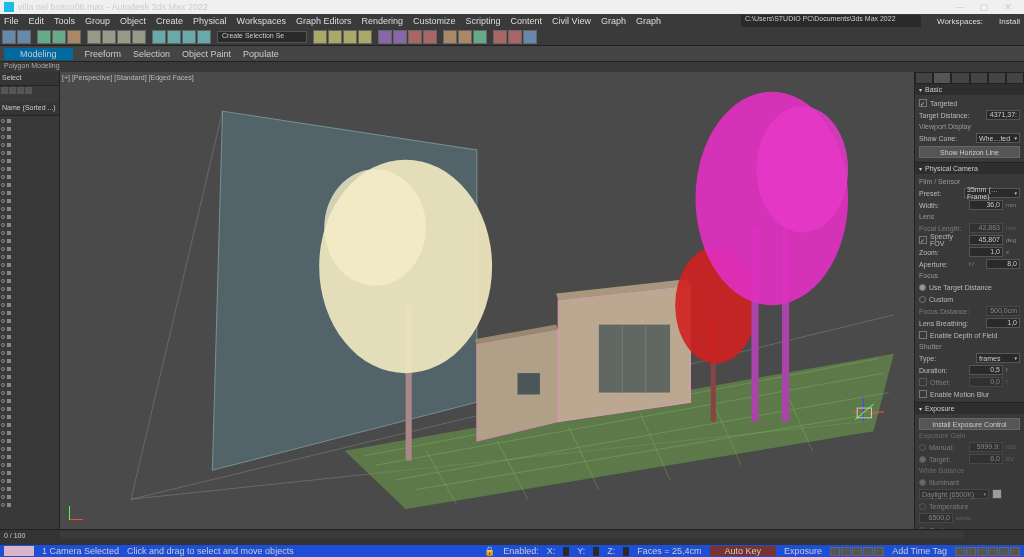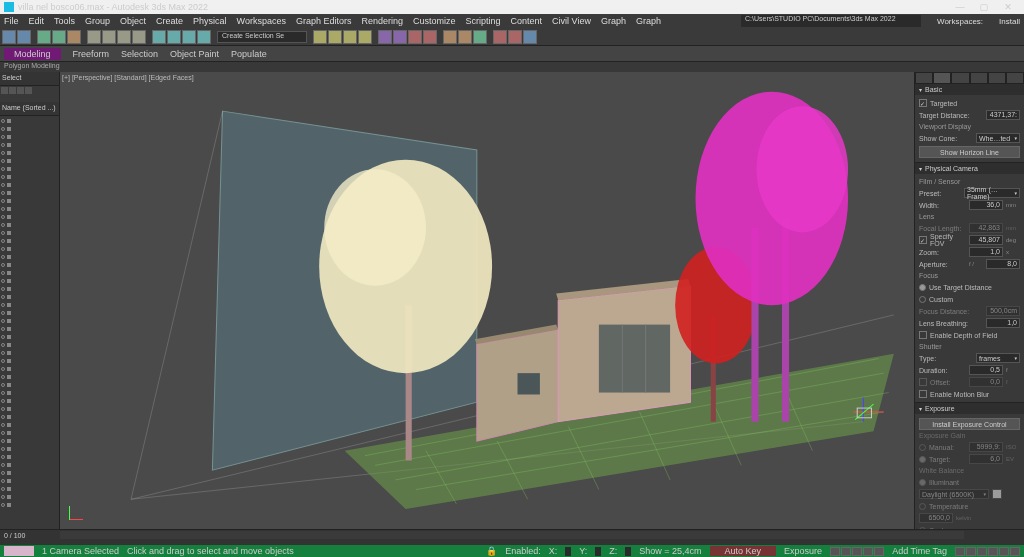--- a/index.html
+++ b/index.html
@@ -71,21 +71,21 @@
 .prop-row .rd { width: 7px; height: 7px; border: 1px solid #777; border-radius: 50%; }
 .prop-row .rd.on { background: #999; }
 .fullbtn { background: #555; border: 1px solid #666; height: 12px; display: flex; align-items: center; justify-content: center; margin: 2px 0; font-size: 7px; }
 .subhdr { font-size: 7px; color: #999; margin: 2px 0; }
 .sel { background: #2a2a2a; height: 10px; font-size: 7px; padding: 0 2px; border: 1px solid #555; width: 44px; display: flex; align-items: center; justify-content: space-between; }
 .sel::after { content: "▾"; font-size: 5px; }
 
 
 .timeline { position: absolute; bottom: 12px; left: 0; right: 0; height: 16px; background: #333; border-top: 1px solid #222; }
 .timeline .track { height: 8px; background: #3a3a3a; position: relative; margin: 1px 60px 0 60px; }
-.statusbar { position: absolute; bottom: 0; left: 0; right: 0; height: 12px; background: #15803d; display: flex; align-items: center; padding: 0 4px; font-size: 7px; color: #aaa; gap: 8px; }
+.statusbar { position: absolute; bottom: 0; left: 0; right: 0; height: 12px; background: #1d4ed8; display: flex; align-items: center; padding: 0 4px; font-size: 7px; color: #aaa; gap: 8px; }
 .statusbar .thumb { width: 30px; height: 10px; background: #d9b5cb; }
 .statusbar .spacer { flex: 1; }
 .statusbar .coord { background: #2a2a2a; padding: 0 3px; height: 9px; }
 .anim-btns { display: flex; gap: 1px; }
 .anim-btns .ab { width: 10px; height: 9px; background: #555; border: 1px solid #666; }
 </style>
 </head>
 <body>
 
 <div class="titlebar">
@@ -152,21 +152,21 @@
   <span class="tbtn c2"></span>
   <span class="tbtn c2"></span>
   <span class="tbtn c1"></span>
   <span class="tsep"></span>
   <span class="tbtn c6"></span>
   <span class="tbtn c6"></span>
   <span class="tbtn c7"></span>
 </div>
 
 <div class="ribbon">
-  <span style="background:#701a75;padding:1px 10px;">Modeling</span>
+  <span style="background:#0369a1;padding:1px 16px;">Modeling</span>
   <span>Freeform</span>
   <span>Selection</span>
   <span>Object Paint</span>
   <span>Populate</span>
 </div>
 <div class="subribbon">Polygon Modeling</div>
 
 <div class="main">
 
   <div class="left-panel">
@@ -603,21 +603,21 @@
   <span>Click and drag to select and move objects</span>
   <span class="spacer"></span>
   <span>🔒</span>
   <span>Enabled:</span>
   <span>X:</span>
     <span class="coord"></span>
   <span>Y:</span>
     <span class="coord"></span>
   <span>Z:</span>
     <span class="coord"></span>
-  <span>Show = 25,4cm</span>
+  <span>Faces = 25,4cm</span>
   <span style="background:#733;padding:0 15px">Auto Key</span>
   <span>Exposure</span>
   <div class="anim-btns">
     <span class="ab"></span>
     <span class="ab"></span>
     <span class="ab"></span>
     <span class="ab"></span>
     <span class="ab"></span>
   </div>
   <span>Add Time Tag</span>

